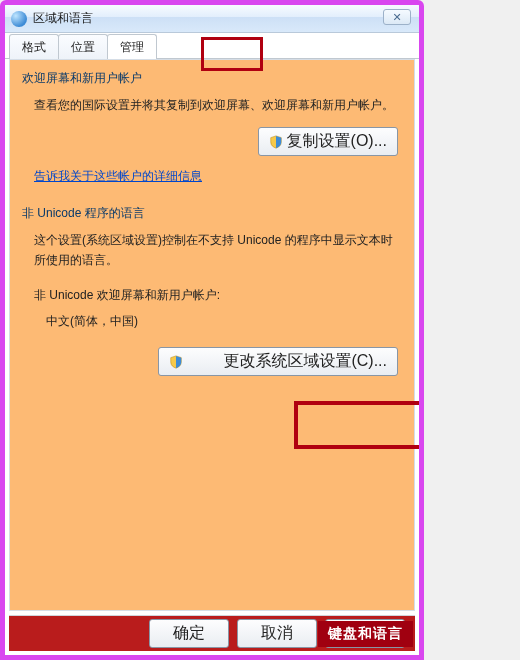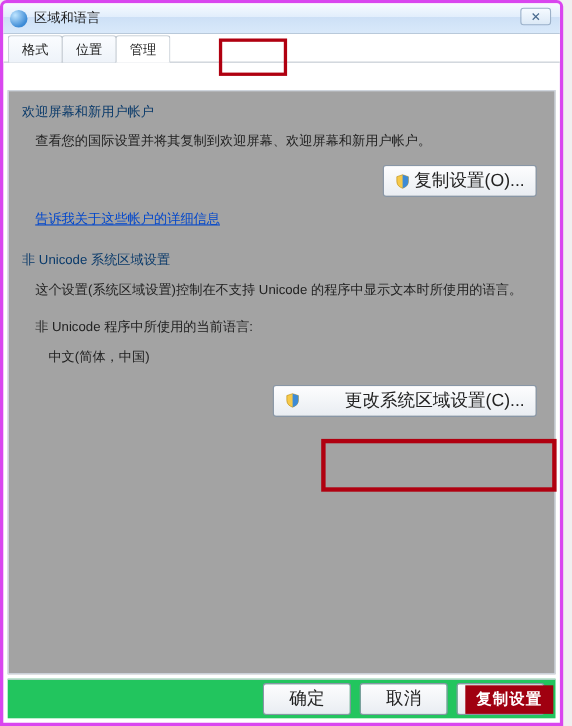--- a/index.html
+++ b/index.html
@@ -6,24 +6,24 @@
   body {
     margin: 0;
     width: 520px;
     height: 660px;
     font-family: "Microsoft YaHei", "Segoe UI", Tahoma, sans-serif;
     font-size: 12px;
     background: #f0f0f0;
     position: relative;
   }
   .window {
-    width: 512px;
+    width: 424px;
     height: 660px;
     background: #fff;
-    border: 3px solid #d946ef;
+    border: 5px solid #d946ef;
     border-radius: 6px 6px 0 0;
     overflow: hidden;
     position: relative;
   }
   .titlebar {
     height: 28px;
     background: linear-gradient(#f7fbff, #e2eefc 45%, #cde0f6 46%, #d9e9fa);
     border-bottom: 1px solid #b9c9da;
     display: flex;
     align-items: center;
@@ -77,25 +77,24 @@
   .tab-highlight {
     position: absolute;
     border: 3px solid #b00010;
     background: transparent;
     pointer-events: none;
     z-index: 3;
   }
   .content {
     position: absolute;
     left: 4px; right: 4px; top: 54px; bottom: 44px;
-    background: #a3a3a3;
+    background: #fdba74;
     border: 1px solid #d5dde6;
     padding: 10px 12px;
     overflow: hidden;
-    margin-top: 25px;
   }
   .group {
     margin-bottom: 18px;
     position: relative;
   }
   .group-title {
     color: #0a3a6a;
     font-weight: normal;
     margin-bottom: 8px;
   }
@@ -131,21 +130,21 @@
   .link {
     color: #0046cc;
     text-decoration: underline;
     cursor: pointer;
     text-align: center;
   }
   .footer {
     position: absolute;
     left: 4px; right: 4px; bottom: 4px;
     height: 36px;
-    background: #22c55e;
+    background: #b91c1c;
     border-top: 1px solid #d0d5dc;
     display: flex;
     justify-content: flex-end;
     align-items: center;
     gap: 8px;
     padding-right: 10px;
     padding-left: 46px;
   }
   .footer .btn { min-width: 80px; }
   .red-box {
@@ -205,24 +204,24 @@
             <span>复制设置(O)...</span>
           </button>
         </div>
         <div style="margin-top:10px;">
           <span class="link">告诉我关于这些帐户的详细信息</span>
         </div>
       </div>
     </div>
 
     <div class="group" style="margin-top:6px;">
-      <div class="group-title">非 Unicode 系统区域设置</div>
+      <div class="group-title">非 Unicode 程序的语言</div>
       <div class="group-body">
         <div>这个设置(系统区域设置)控制在不支持 Unicode 的程序中显示文本时所使用的语言。</div>
-        <div class="sublabel">非 Unicode 程序中所使用的当前语言:</div>
+        <div class="sublabel">非 Unicode 欢迎屏幕和新用户帐户:</div>
         <div style="padding-left:12px; margin-top:6px;">中文(简体，中国)</div>
         <div class="btn-row-right" style="margin-top:16px; position:relative;">
           <button class="btn" style="min-width:180px;gap:40px;">
             <span class="shield-icon">
               <svg viewBox="0 0 16 16">
                   <path d="M8 1 L14 3 V8 C14 12 11 14 8 15 C5 14 2 12 2 8 V3 Z" fill="#f6c94a" stroke="#b8860b" stroke-width="0.6"></path>
                   <path d="M8 1 L14 3 V8 C14 12 11 14 8 15 V1 Z" fill="#3d8bd6"></path>
                 </svg>
             </span>
             <span>更改系统区域设置(C)...</span>
@@ -234,14 +233,14 @@
   </div>
 
   <div class="red-box" style="left:289px; top:396px; width:214px; height:48px;"></div>
 
   <div class="footer">
     <button class="btn">确定</button>
     <button class="btn">取消</button>
     <button class="btn">应用(A)</button>
   </div>
 
-  <div class="watermark">复制设置</div>
+  <div class="watermark">键盘和语言</div>
 </div>
 
 </body></html>

